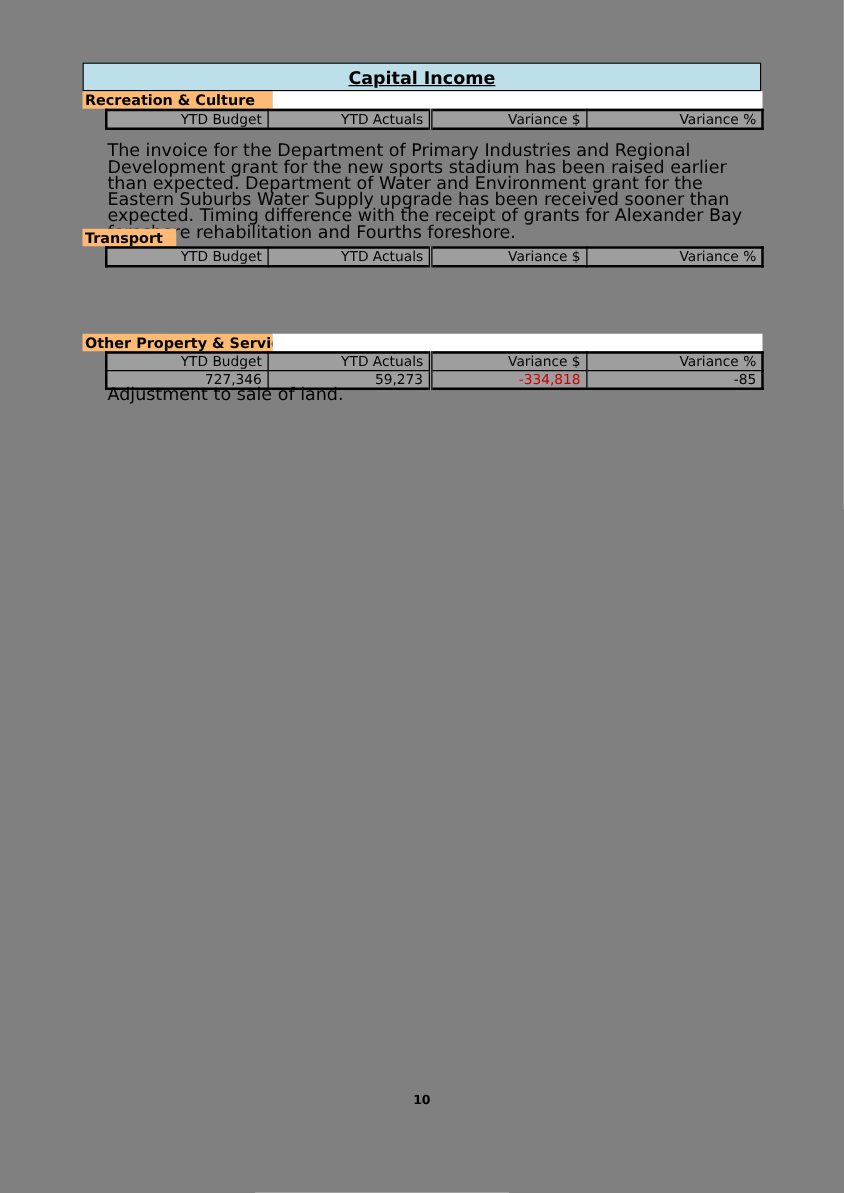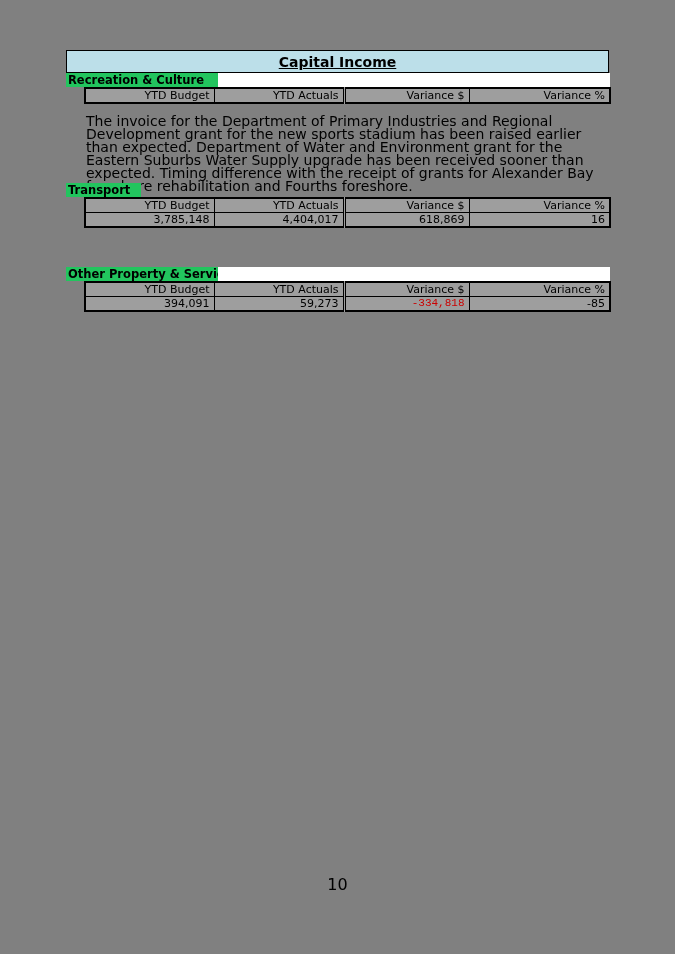--- a/index.html
+++ b/index.html
@@ -9,41 +9,41 @@
     font-family:"DejaVu Sans","Liberation Sans",sans-serif; color:#000;
   }
   .title-bar{
     position:absolute; left:66px; top:50px; width:541px; height:21px;
     background:#bcdfe9; border:1px solid #000;
     text-align:center; line-height:21px;
   }
   .title-text{ font-size:14px; font-weight:bold; text-decoration:underline; }
   .sec-row{ position:absolute; left:66px; width:544px; height:14px; display:flex; }
   .sec-label{
-    background:#22c55e; font-weight:bold; font-size:11.5px; line-height:14px;
+    background:#fdba74; font-weight:bold; font-size:11.5px; line-height:14px;
     padding-left:2px; box-sizing:border-box; white-space:nowrap;
   }
   .sec-fill{ flex:1; }
   .fill-white{ background:#ffffff; }
   .fin-table{
     position:absolute; left:84px; border-collapse:collapse;
     background:#9e9e9e; border:2px solid #000;
   }
   .fin-table td{
     border:1px solid #000; font-size:11px; text-align:right;
     padding:0 4px; height:13px; line-height:13px; white-space:nowrap;
   }
   .fin-table td.dbl{ border-left:3px double #000; }
   .note{
     position:absolute; left:86px; width:524px;
     font-size:14px; line-height:13px;
   }
   .page-num{
     position:absolute; left:0; right:0; top:875px;
-    text-align:center; font-size:16px;
+    text-align:center; font-size:10px;font-weight:bold;
   }
 </style>
 </head>
 <body>
 
 <div class="page">
 
   <div class="title-bar">
     <span class="title-text">Capital Income</span>
   </div>
@@ -81,26 +81,20 @@
         <col style="width:125px">
         <col style="width:141px">
       </colgroup>
     <tbody>
         <tr>
       <td>YTD Budget</td>
       <td>YTD Actuals</td>
       <td class="dbl">Variance $</td>
       <td>Variance %</td>
     </tr>
-    <tr>
-      <td>3,785,148</td>
-      <td>4,404,017</td>
-      <td class="dbl">618,869</td>
-      <td>16</td>
-    </tr>
   </tbody>
     </table>
 
   <div class="sec-row" style="top:267px;">
     <div class="sec-label" style="width:152px;">Other Property &amp; Services</div>
     <div class="sec-fill fill-white"></div>
   </div>
   <table class="fin-table" style="top:281px;">
     <colgroup>
         <col style="width:129px">
@@ -109,23 +103,24 @@
         <col style="width:141px">
       </colgroup>
     <tbody>
         <tr>
       <td>YTD Budget</td>
       <td>YTD Actuals</td>
       <td class="dbl">Variance $</td>
       <td>Variance %</td>
     </tr>
     <tr>
-      <td>394,091</td>
+      <td>727,346</td>
       <td>59,273</td>
-      <td class="dbl" style="color: rgb(204, 0, 0); font-family: Liberation Mono, monospace;">-334,818</td>
+      <td class="dbl" style="color: rgb(204, 0, 0);">-334,818</td>
       <td>-85</td>
     </tr>
   </tbody>
     </table>
+  <div class="note" style="top:310px;">Adjustment to sale of land.</div>
 
   <div class="page-num">10</div>
 
 </div>
 
 </body></html>

